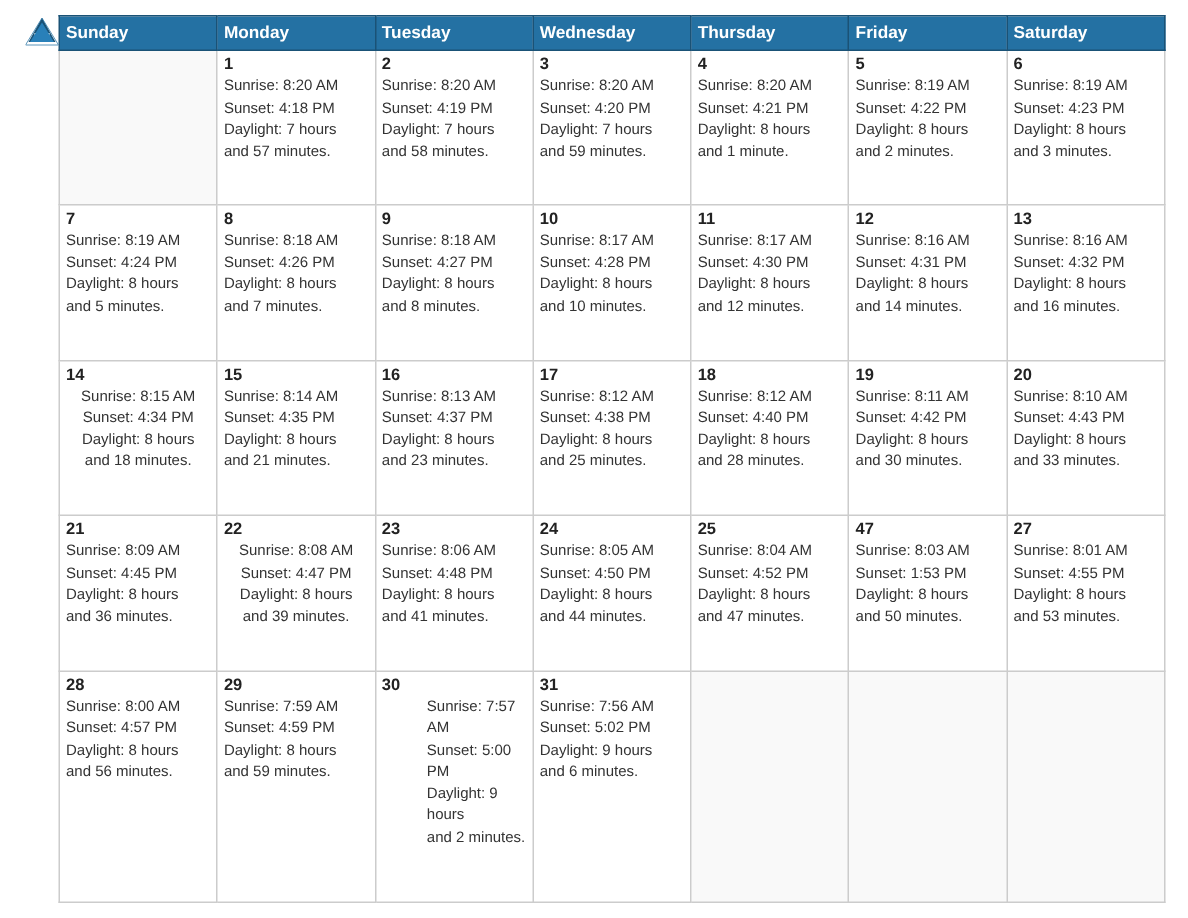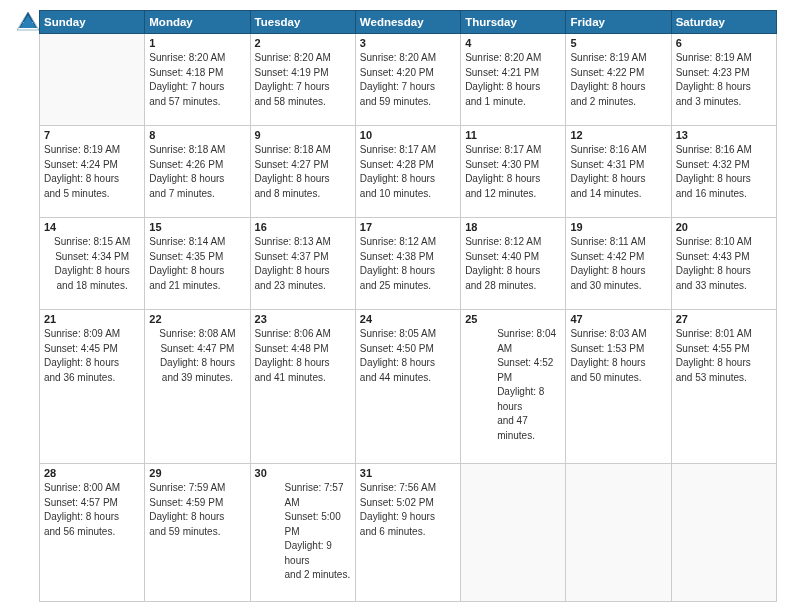--- a/index.html
+++ b/index.html
@@ -305,21 +305,21 @@
           </td>
           <td>
             <span class="day-number">24</span>
             <div class="day-info" style="white-space: pre-line;">Sunrise: 8:05 AM
 Sunset: 4:50 PM
 Daylight: 8 hours
 and 44 minutes.</div>
           </td>
           <td>
             <span class="day-number">25</span>
-            <div class="day-info" style="white-space: pre-line; margin-left: 32px;">Sunrise: 8:04 AM
+            <div class="day-info" style="white-space: pre-line;">Sunrise: 8:04 AM
 Sunset: 4:52 PM
 Daylight: 8 hours
 and 47 minutes.</div>
           </td>
           <td>
             <span class="day-number">47</span>
             <div class="day-info" style="white-space: pre-line;">Sunrise: 8:03 AM
 Sunset: 1:53 PM
 Daylight: 8 hours
 and 50 minutes.</div>

